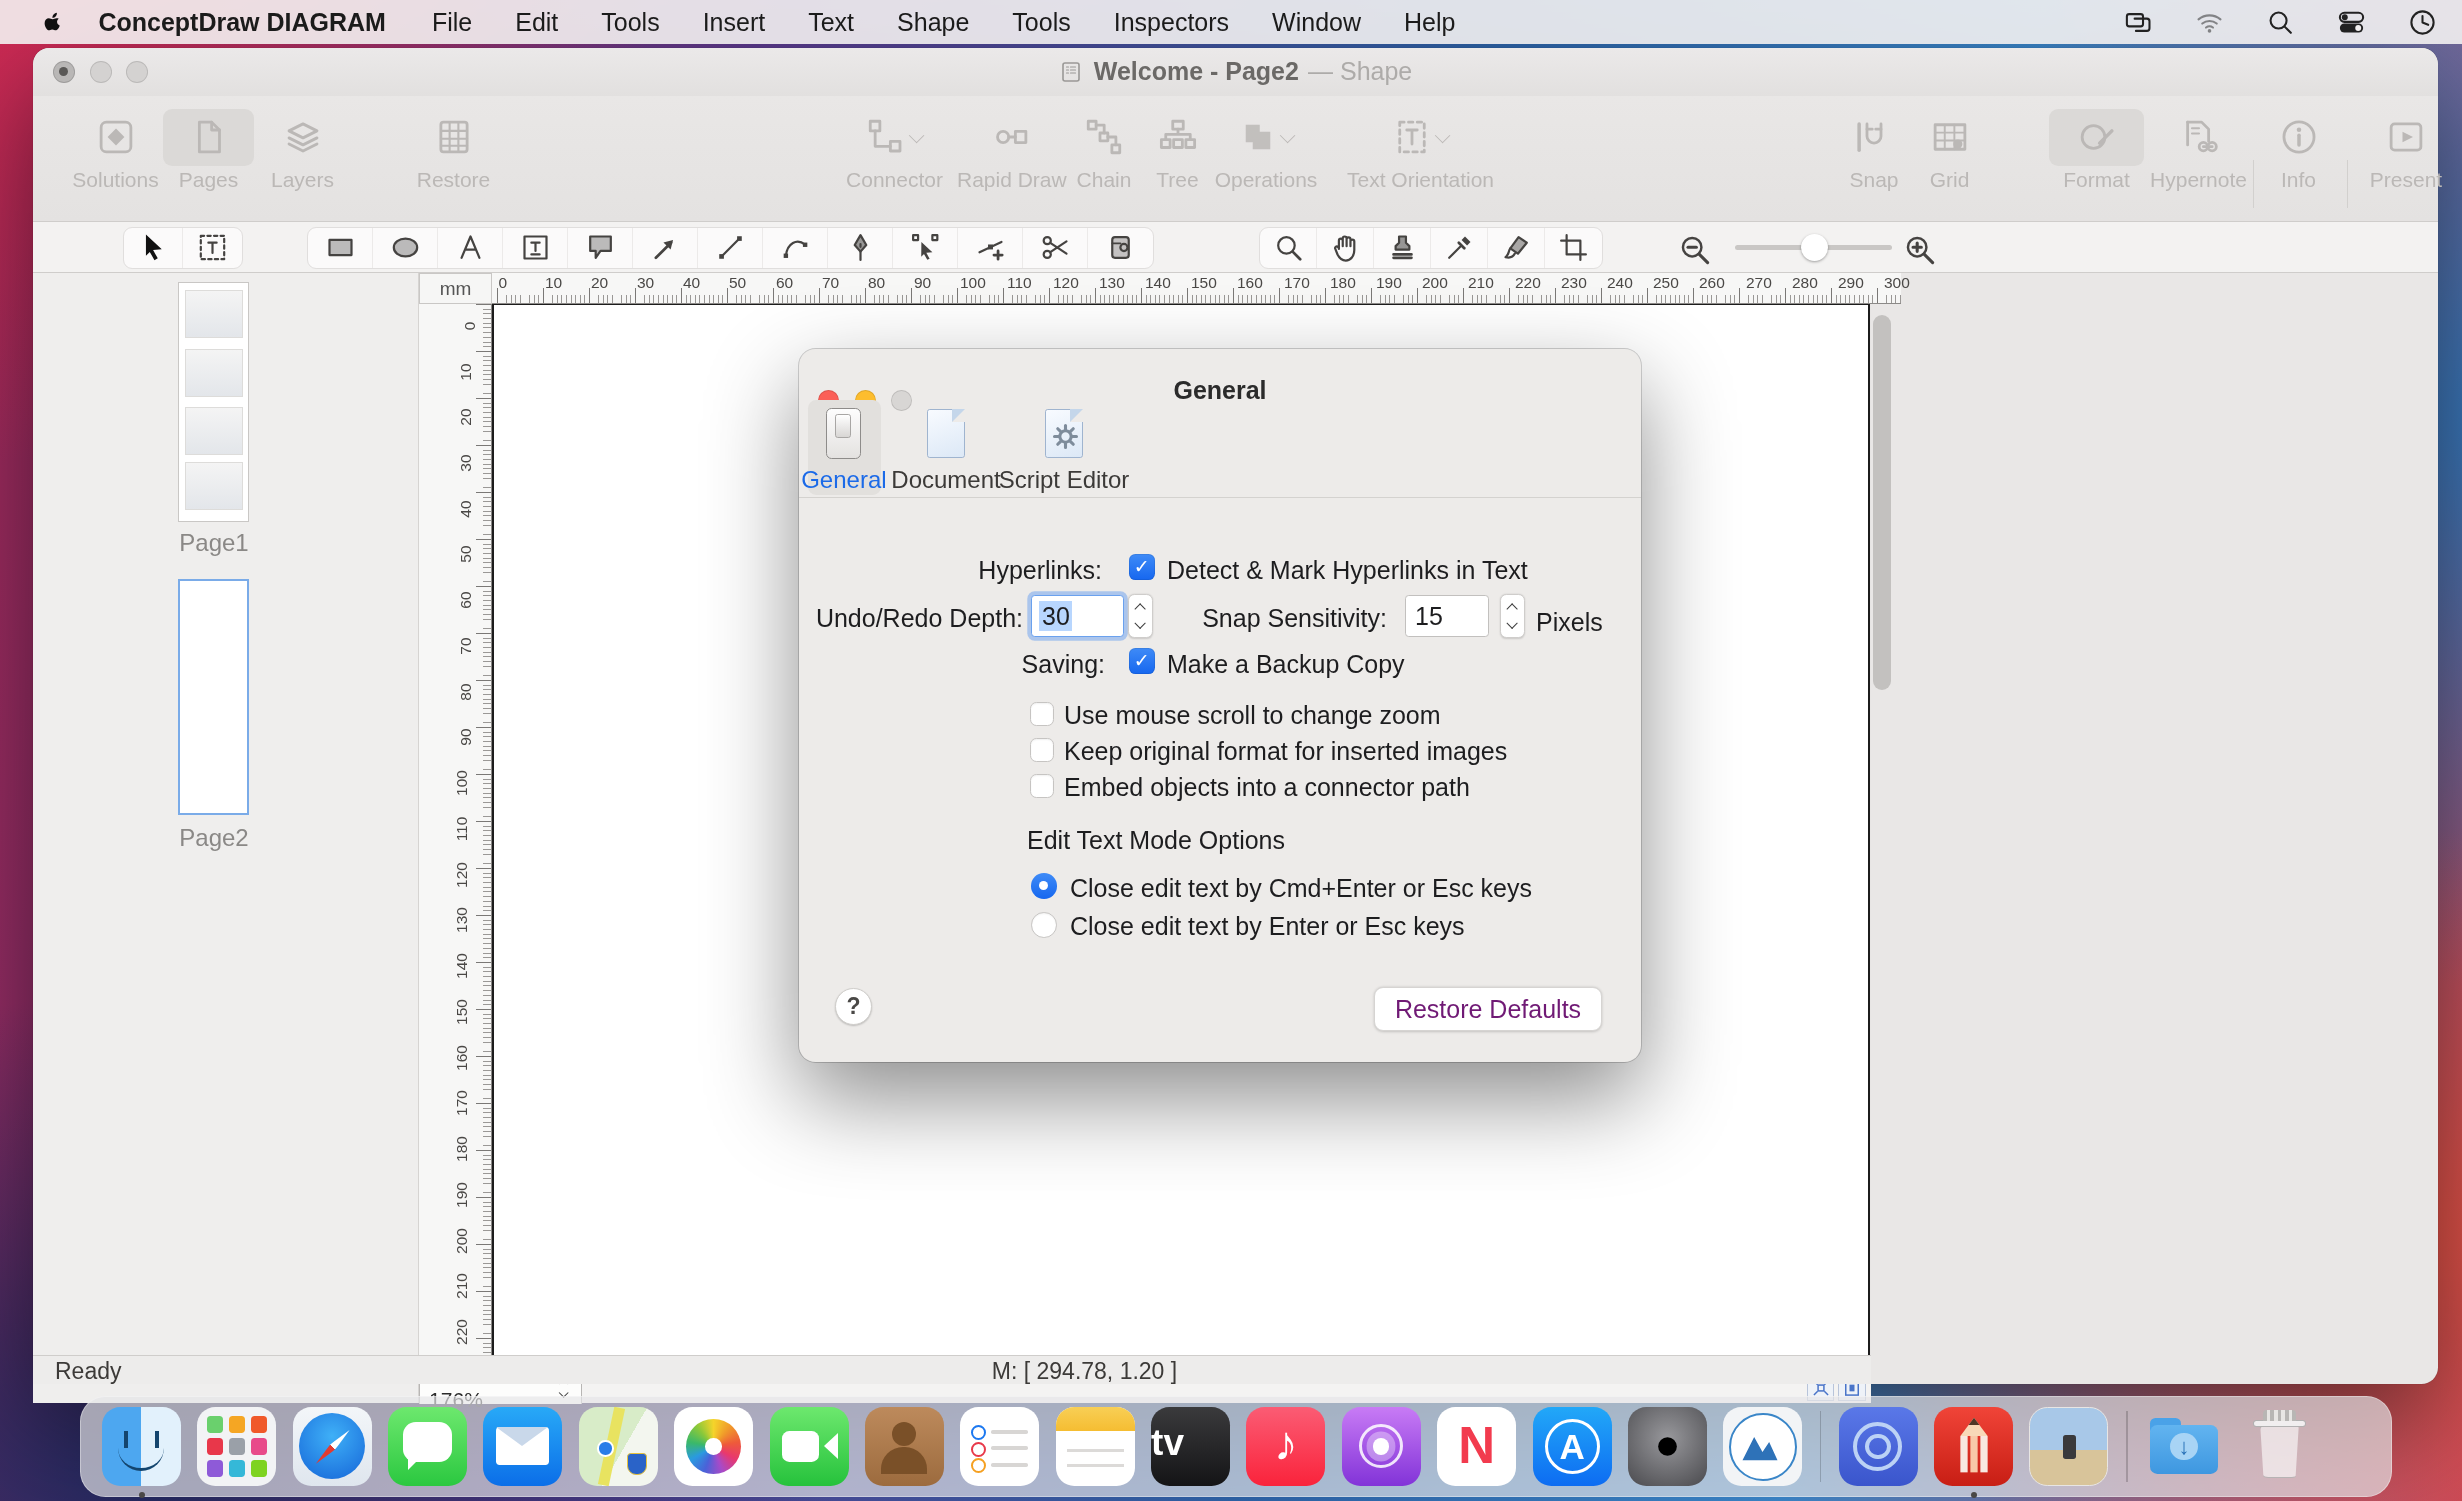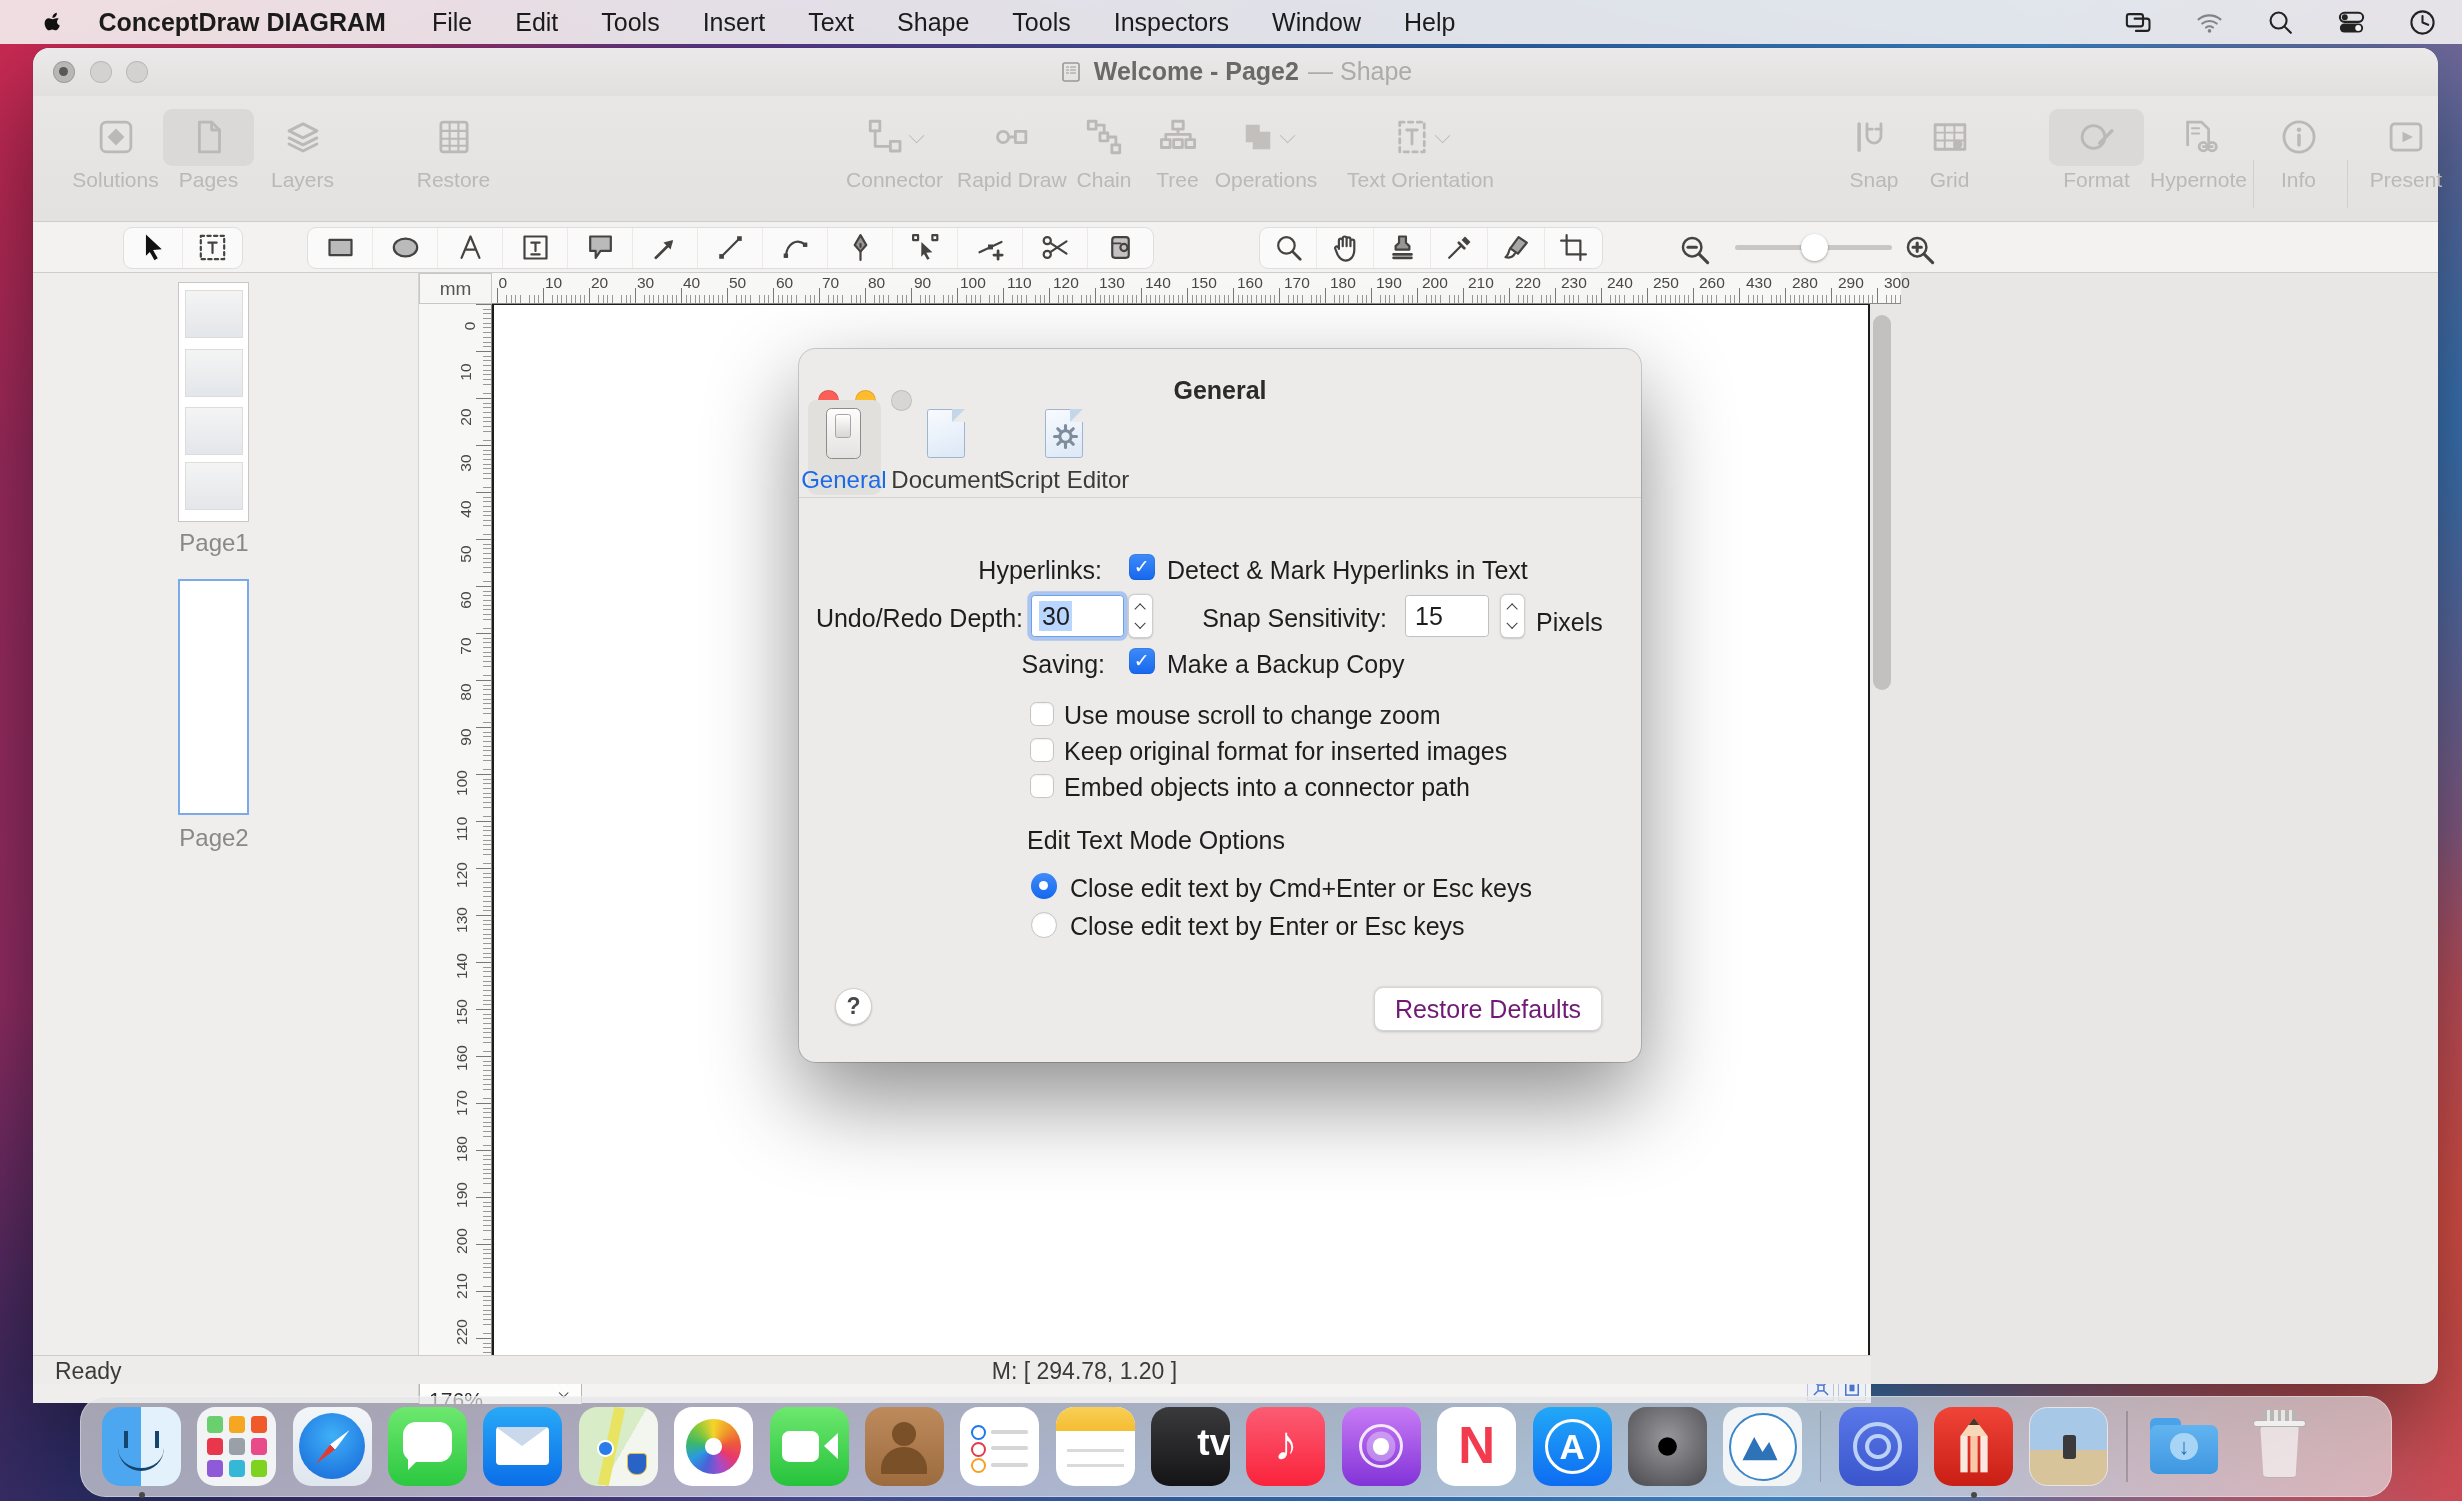--- a/index.html
+++ b/index.html
@@ -183,21 +183,21 @@
 .ct-head{position:absolute;left:27.4px;top:14.6px;width:24px;height:24px;border-radius:50%;background:#7a5028}
 .ct-body{position:absolute;left:16.5px;top:40px;width:46px;height:27.4px;border-radius:22px 22px 0 0;background:#7a5028}
 .di-reminders{background:#fff;padding-top:12.8px}
 .rm-row{display:block;margin:5.5px 11px;height:11px;position:relative}
 .rm-row::before{content:"";position:absolute;left:0;top:0;width:11px;height:11px;border-radius:50%;border:2.7px solid var(--c)}
 .rm-row::after{content:"";position:absolute;left:20px;top:4.6px;right:0;height:3.7px;background:#d8d6d4;border-radius:1.8px}
 .di-notes{background:#fff}
 .nt-top{position:absolute;left:0;top:0;width:100%;height:24px;background:linear-gradient(#f8cf56,#f5bd32)}
 .nt-line{position:absolute;left:11px;right:11px;height:2.7px;background:#dcdad8}
 .di-tv{background:linear-gradient(#3a3a3c,#141416)}
-.tv-txt{position:absolute;left:0;top:14.6px;width:100%;text-align:right;color:#fff;font-size:37px;font-weight:bold}
+.tv-txt{position:absolute;left:0;top:14.6px;width:100%;text-align:left;color:#fff;font-size:37px;font-weight:bold}
 .di-music{background:linear-gradient(#fb5c74,#fa233b)}
 .mu-note{position:absolute;left:0;top:9.1px;width:100%;text-align:center;color:#fff;font-size:48px}
 .di-podcasts{background:linear-gradient(#c87bf5,#8233d8)}
 .pc-ring{position:absolute;left:17.4px;top:17.4px;width:44px;height:44px;border-radius:50%;border:3.7px solid rgba(255,255,255,.85)}
 .pc-dot{position:absolute;left:31px;top:31px;width:16.5px;height:16.5px;border-radius:50%;background:#fff;box-shadow:0 0 0 6.4px rgba(255,255,255,.35)}
 .di-news{background:#fff}
 .nw-n{position:absolute;left:0;top:9.1px;width:100%;text-align:center;font-size:51px;font-weight:bold;color:#f23b4e}
 .di-appstore{background:linear-gradient(#22a8f8,#0d6cf2)}
 .as-circle{position:absolute;left:12px;top:12px;width:55px;height:55px;border-radius:50%;border:3.7px solid #fff}
 .as-a{position:absolute;left:0;top:20px;width:100%;text-align:center;color:#fff;font-size:35px;font-weight:bold}
@@ -726,21 +726,21 @@
           <span class="hnum" style="left: 792px;">170</span>
           <span class="hnum" style="left: 838px;">180</span>
           <span class="hnum" style="left: 884px;">190</span>
           <span class="hnum" style="left: 930px;">200</span>
           <span class="hnum" style="left: 976px;">210</span>
           <span class="hnum" style="left: 1023px;">220</span>
           <span class="hnum" style="left: 1069px;">230</span>
           <span class="hnum" style="left: 1115px;">240</span>
           <span class="hnum" style="left: 1161px;">250</span>
           <span class="hnum" style="left: 1207px;">260</span>
-          <span class="hnum" style="left: 1254px;">430</span>
+          <span class="hnum" style="left: 1254px;">270</span>
           <span class="hnum" style="left: 1300px;">280</span>
           <span class="hnum" style="left: 1346px;">290</span>
           <span class="hnum" style="left: 1392px;">300</span>
         </div>
       <div id="vruler">
           <div class="ticks"></div>
           <div class="ticksM"></div>
           <span class="vnum" style="top: 12.8px;">0</span>
           <span class="vnum" style="top: 59px;">10</span>
           <span class="vnum" style="top: 104px;">20</span>

